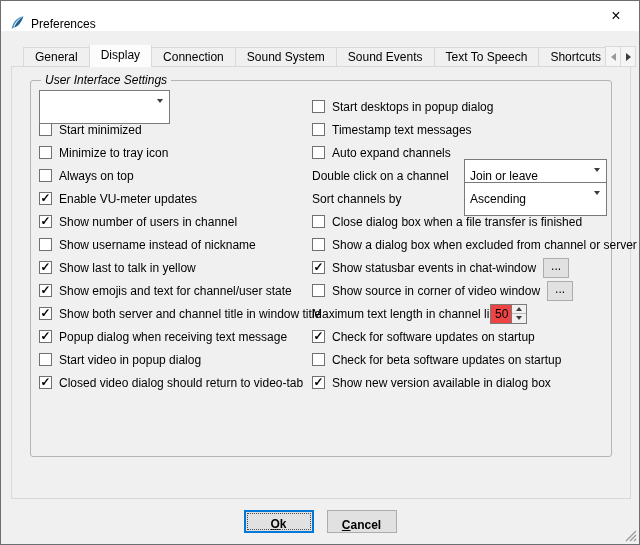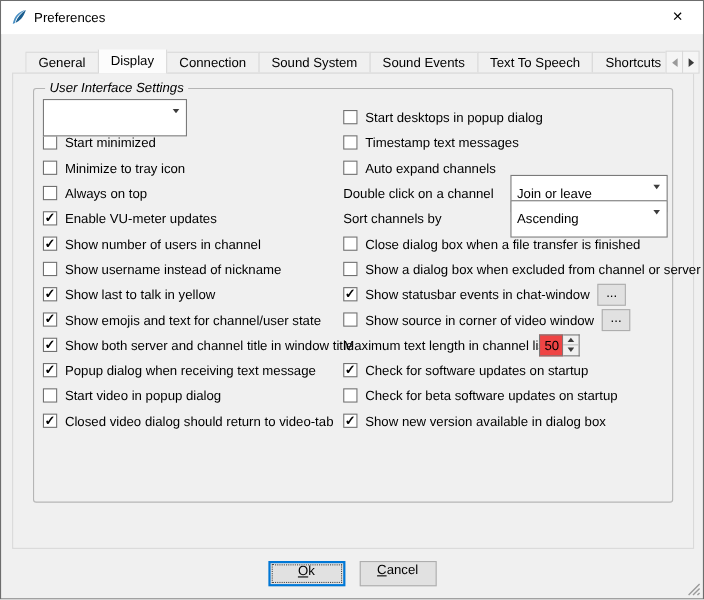--- a/index.html
+++ b/index.html
@@ -7,21 +7,21 @@
   body { font-family: "Liberation Sans", sans-serif; font-size: 12px; color: #000; }
 
   .window {
     position: relative; width: 640px; height: 545px;
     background: #f0f0f0; border: 1px solid #6d6d6d; overflow: hidden;
   }
 
   
   .titlebar {
     height: 30px; background: #ffffff;
-    display: flex; align-items: center; padding-left: 8px;
+    display: flex; align-items: flex-end; padding-left: 8px;
   }
   .title-text { margin-left: 6px; font-size: 12px; }
   .close-btn {
     margin-left: auto; width: 46px; height: 30px;
     display: flex; align-items: center; justify-content: center;
     font-size: 16px; cursor: default;
   }
 
   
   .tabbar {
@@ -110,21 +110,21 @@
   .tri-down { width: 0; height: 0; border-left: 3px solid transparent; border-right: 3px solid transparent; border-top: 4px solid #3c3c3c; }
 
   
   .btnrow {
     position: absolute; left: 0; right: 0; bottom: 11px;
     display: flex; justify-content: center; gap: 13px;
   }
   .btn {
     width: 70px; height: 23px; background: #e1e1e1;
     font-family: "Liberation Sans", sans-serif; font-size: 12px;
-    display: flex; align-items: flex-start; justify-content: center;
+    display: flex; align-items: flex-end; justify-content: center; font-weight: bold;
   }
   .btn.ok { border: 2px solid #0078d7; outline: 1px dotted #4a4a4a; outline-offset: -4px; }
   .btn.cancel { border: 1px solid #adadad; }
   .accel { text-decoration: underline; }
 
   .grip { position: absolute; right: 2px; bottom: 2px; width: 13px; height: 13px; }
 </style>
 </head>
 <body>
 

